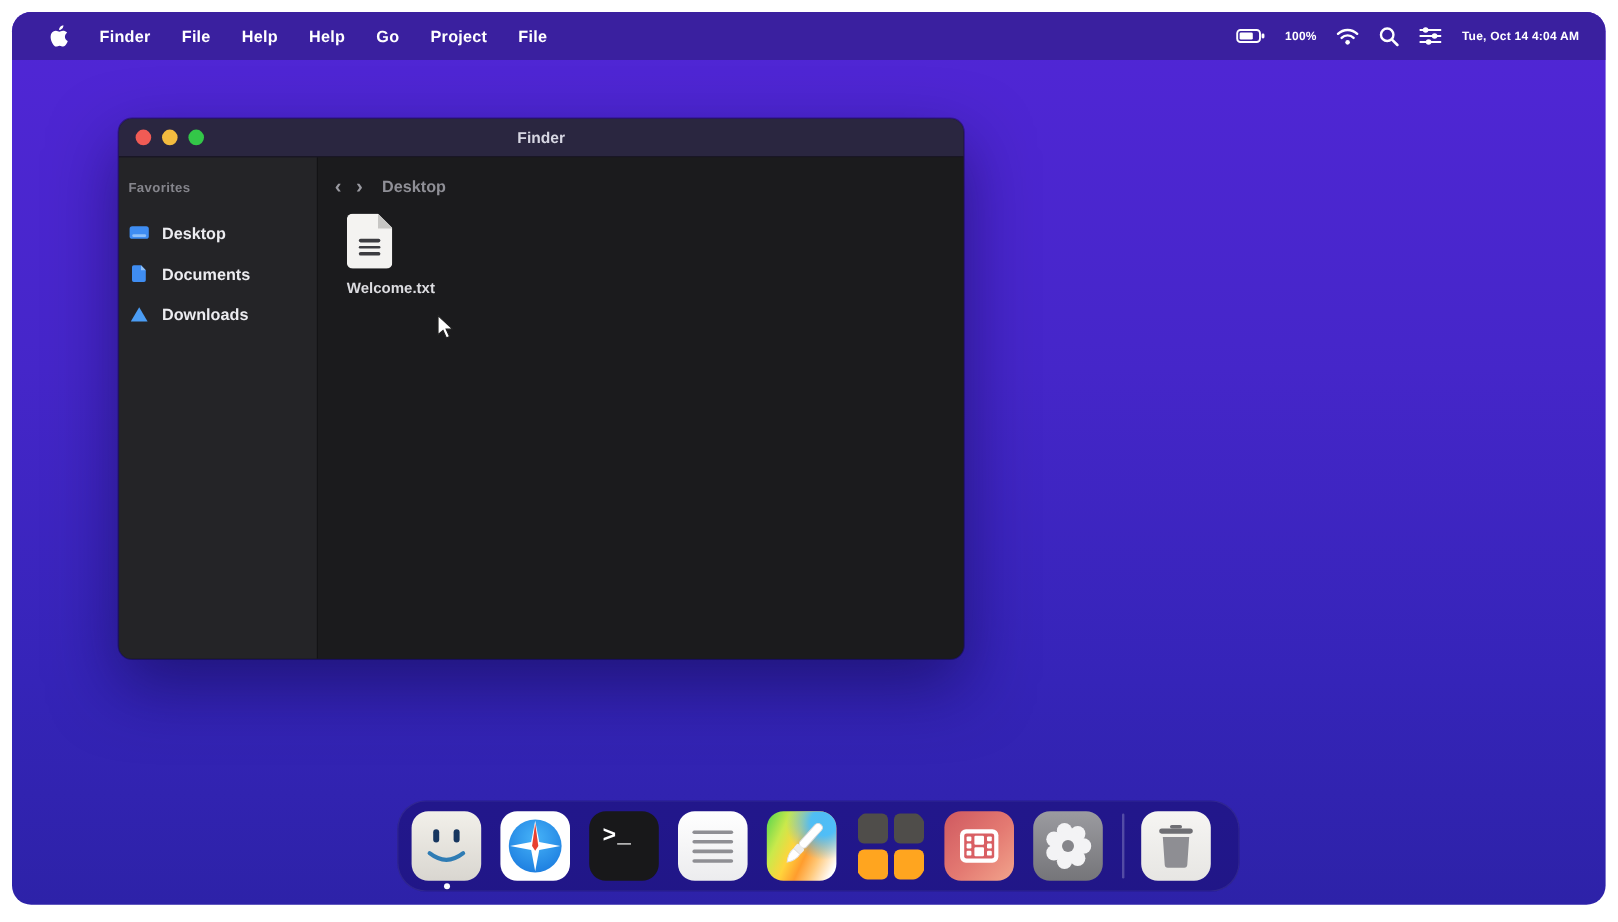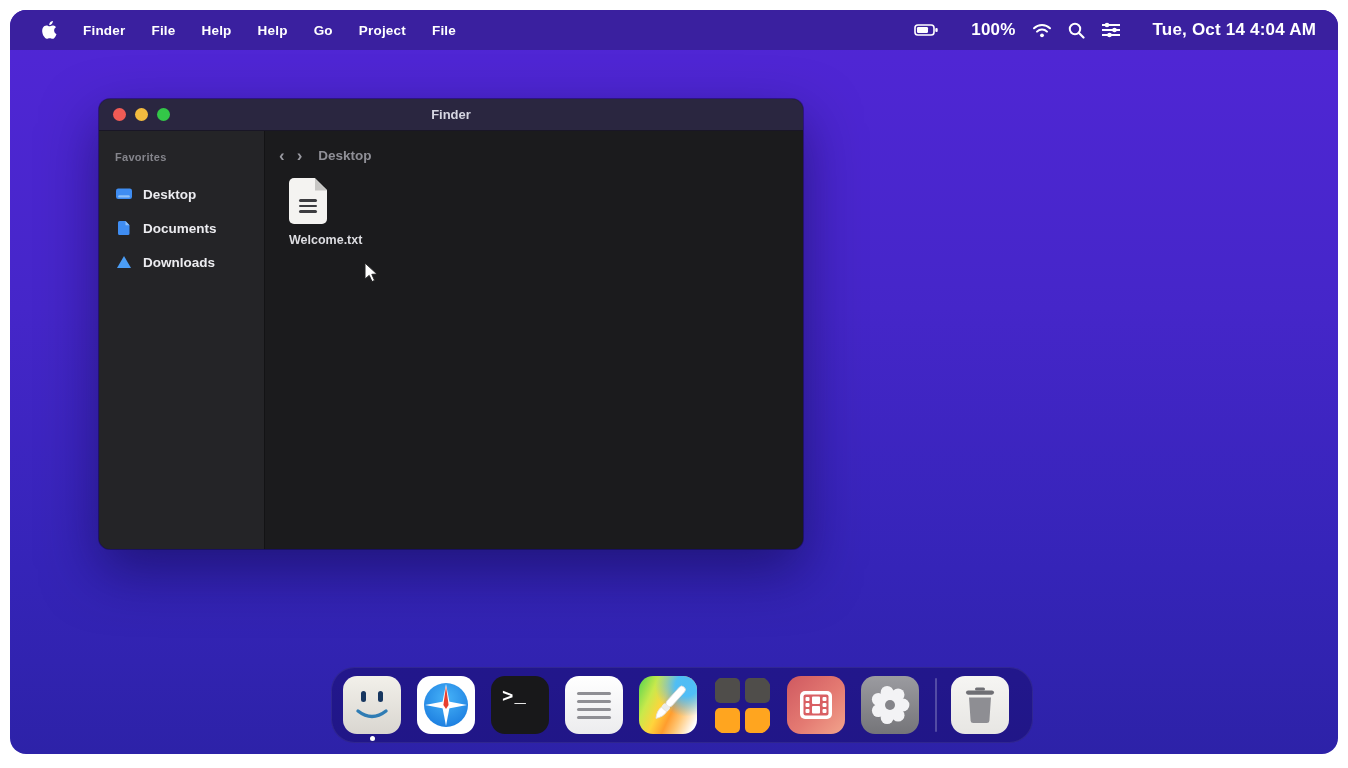--- a/index.html
+++ b/index.html
@@ -18,21 +18,21 @@
     position:absolute; left:0; top:0; width:100%; height:40px;
     background:#3a209f;
     display:flex; align-items:center; justify-content:space-between;
     padding:0 22px 0 20px; color:#fff;
   }
   .menubar-left { display:flex; align-items:center; gap:6px; }
   .menu-apple { display:flex; align-items:center; padding:0 10px; cursor:default; }
   .menu-item { font-size:13.5px; font-weight:600; padding:0 10px; letter-spacing:.2px; }
   .menu-item.app-name { font-weight:700; }
   .menubar-right { display:flex; align-items:center; gap:16px; }
-  .status-text { font-size:17px; font-weight:700; letter-spacing:.2px;margin-left:16px; }
+  .status-text { font-size:10px; font-weight:700; letter-spacing:.2px; }
   .status-icon { display:flex; align-items:center; }
 
   
   .window {
     position:absolute; left:89px; top:89px; width:704px; height:450px;
     border-radius:11px; overflow:hidden; background:#1b1b1d;
     box-shadow:0 22px 55px rgba(10,5,60,.5), 0 0 0 1px rgba(0,0,0,.35);
     display:flex; flex-direction:column;
   }
   .titlebar {
@@ -42,21 +42,21 @@
   }
   .traffic { display:flex; gap:9px; padding-left:14px; }
   .tl { width:13px; height:13px; border-radius:50%; }
   .tl.red { background:#f05b55; } .tl.yellow { background:#f3bb3f; } .tl.green { background:#33c748; }
   .win-title {
     position:absolute; left:0; right:0; text-align:center;
     font-size:13px; font-weight:700; color:#d6d6e2; pointer-events:none;
   }
   .win-body { flex:1; display:flex; min-height:0; }
   .sidebar {
-    width:166px; flex:0 0 166px; background:#242427; padding:20px 0 0 16px;
+    width:166px; flex:0 0 166px; background:#242427; padding:20px 0 0 8px;
     border-right:1px solid rgba(0,0,0,.45);
   }
   .sb-section { font-size:11px; font-weight:700; color:#85858c; margin-bottom:14px; letter-spacing:.3px; }
   .sb-item { display:flex; align-items:center; gap:10px; height:34px; color:#ececf0; font-size:13.5px; font-weight:600; }
   .content { flex:1; background:#1b1b1d; position:relative; }
   .path-row { display:flex; align-items:center; gap:8px; margin:16px 0 0 12px; color:#8f8f96; }
   .nav-chevron { font-size:17px; font-weight:700; color:#9a9aa1; line-height:1; padding:0 2px; }
   .path-label { font-size:13.5px; font-weight:600; color:#8f8f96; margin-left:6px; }
   .files-row { display:flex; gap:44px; padding:14px 0 0 24px; }
   .file-item { width:90px; display:flex; flex-direction:column; align-items:flex-start; }

